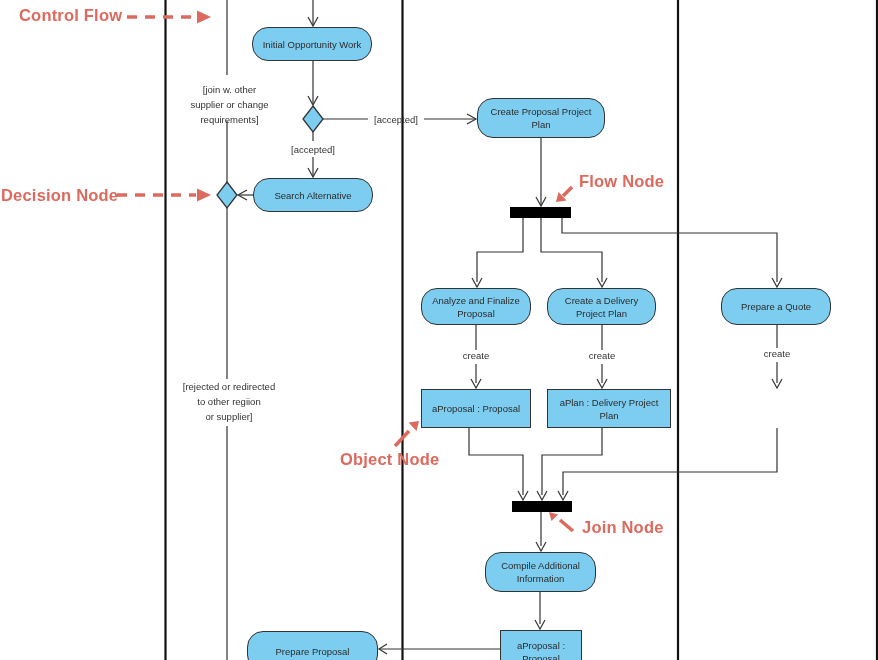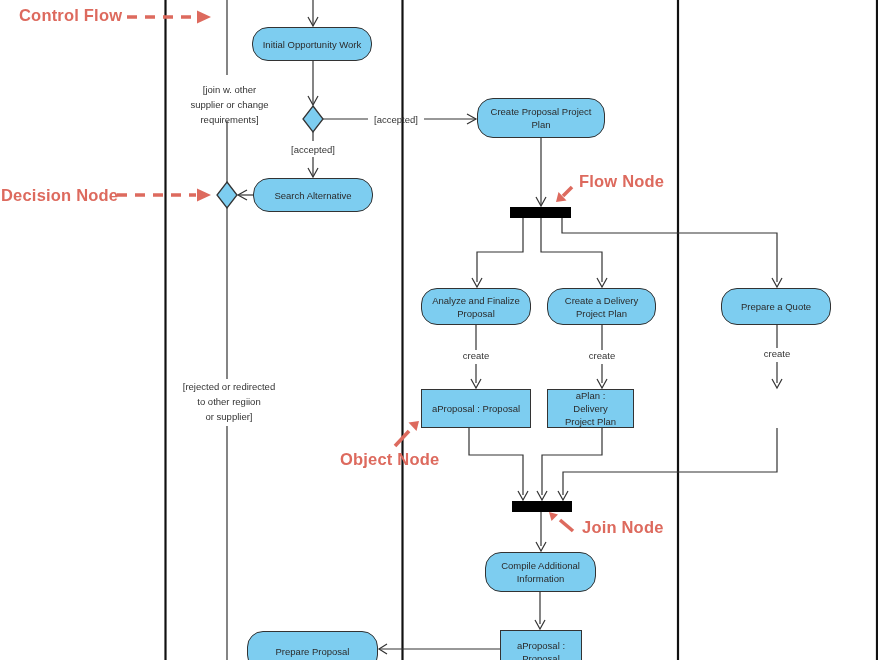--- a/index.html
+++ b/index.html
@@ -198,21 +198,21 @@
   </div>
 
   <div class="activity" style="left:247px;top:631px;width:131px;height:40px;">
     <span>Prepare Proposal</span>
   </div>
 
   <div class="objnode" style="left:421px;top:389px;width:110px;height:39px;">
     <span>aProposal : Proposal</span>
   </div>
 
-  <div class="objnode" style="left:547px;top:389px;width:87px;height:39px;padding:6px 11px;">
+  <div class="objnode" style="left:547px;top:389px;width:124px;height:39px;padding:6px 11px;">
     <span>aPlan : Delivery Project Plan</span>
   </div>
 
 
   <div class="objnode" style="left:500px;top:630px;width:82px;height:44px;padding:0 6px;">
     <span>aProposal : Proposal</span>
   </div>
 
   <div class="guard" style="left:172px;top:82px;width:115px;">
     <div>[join w. other</div>

